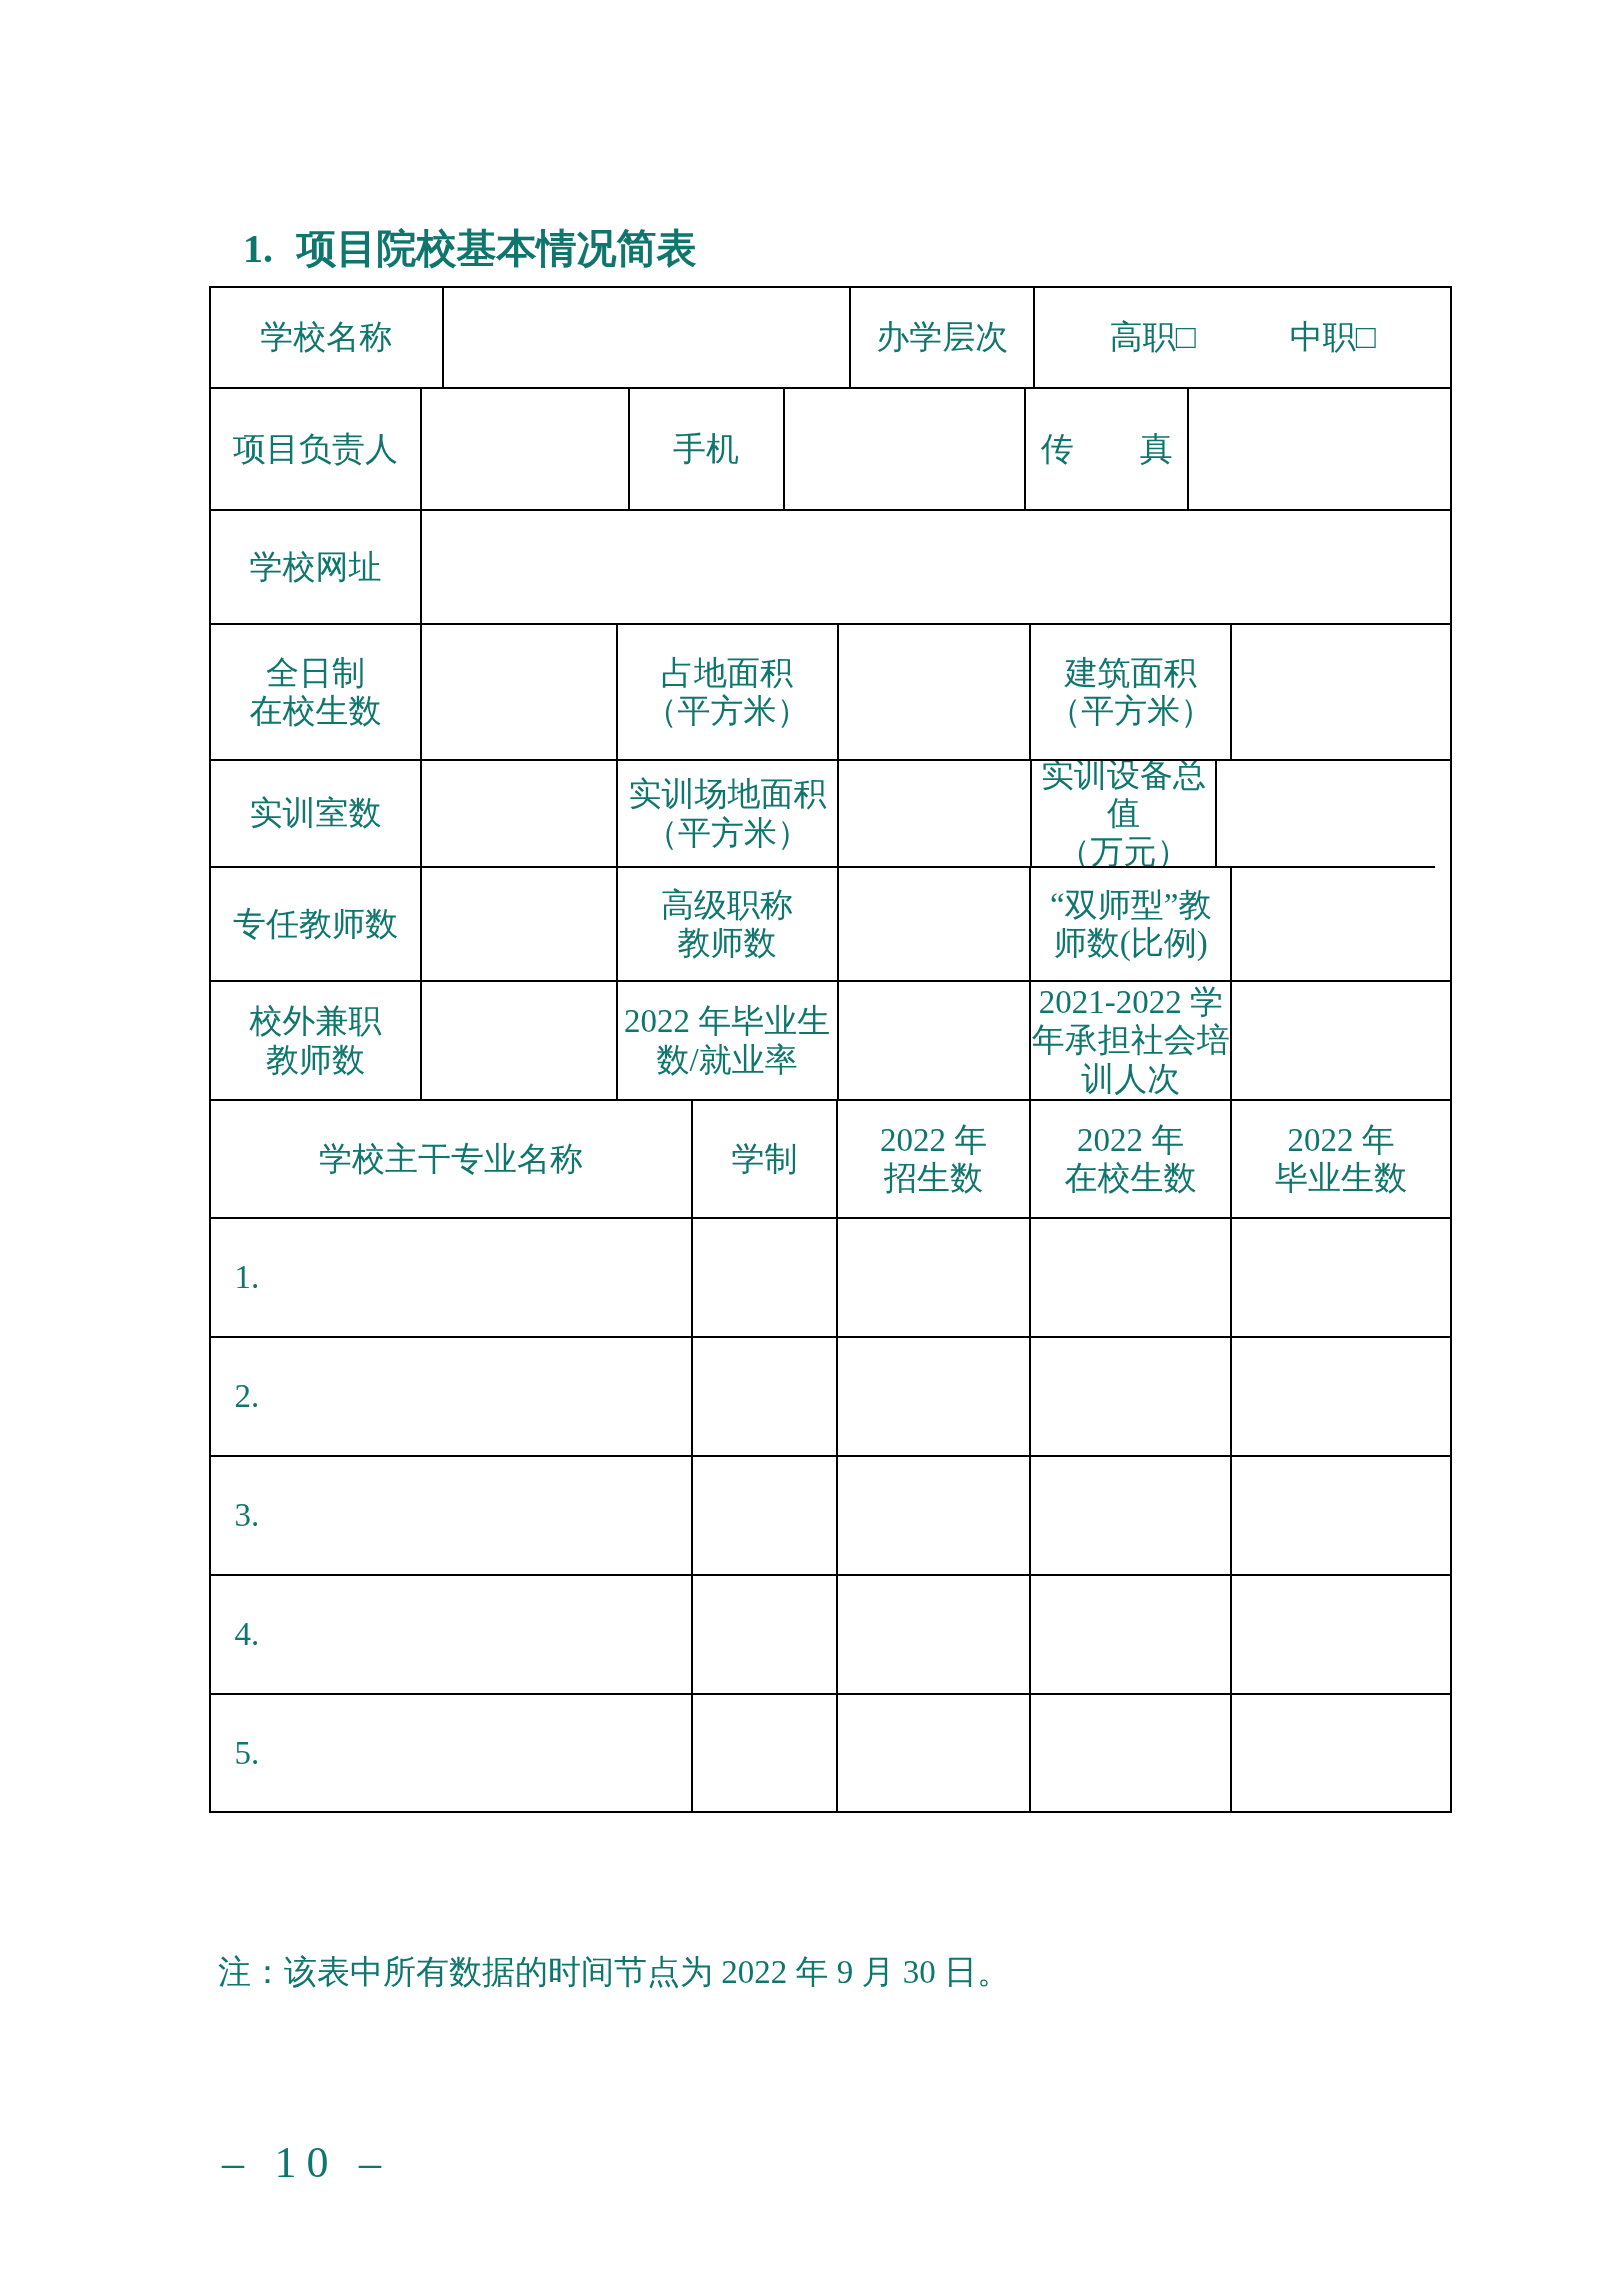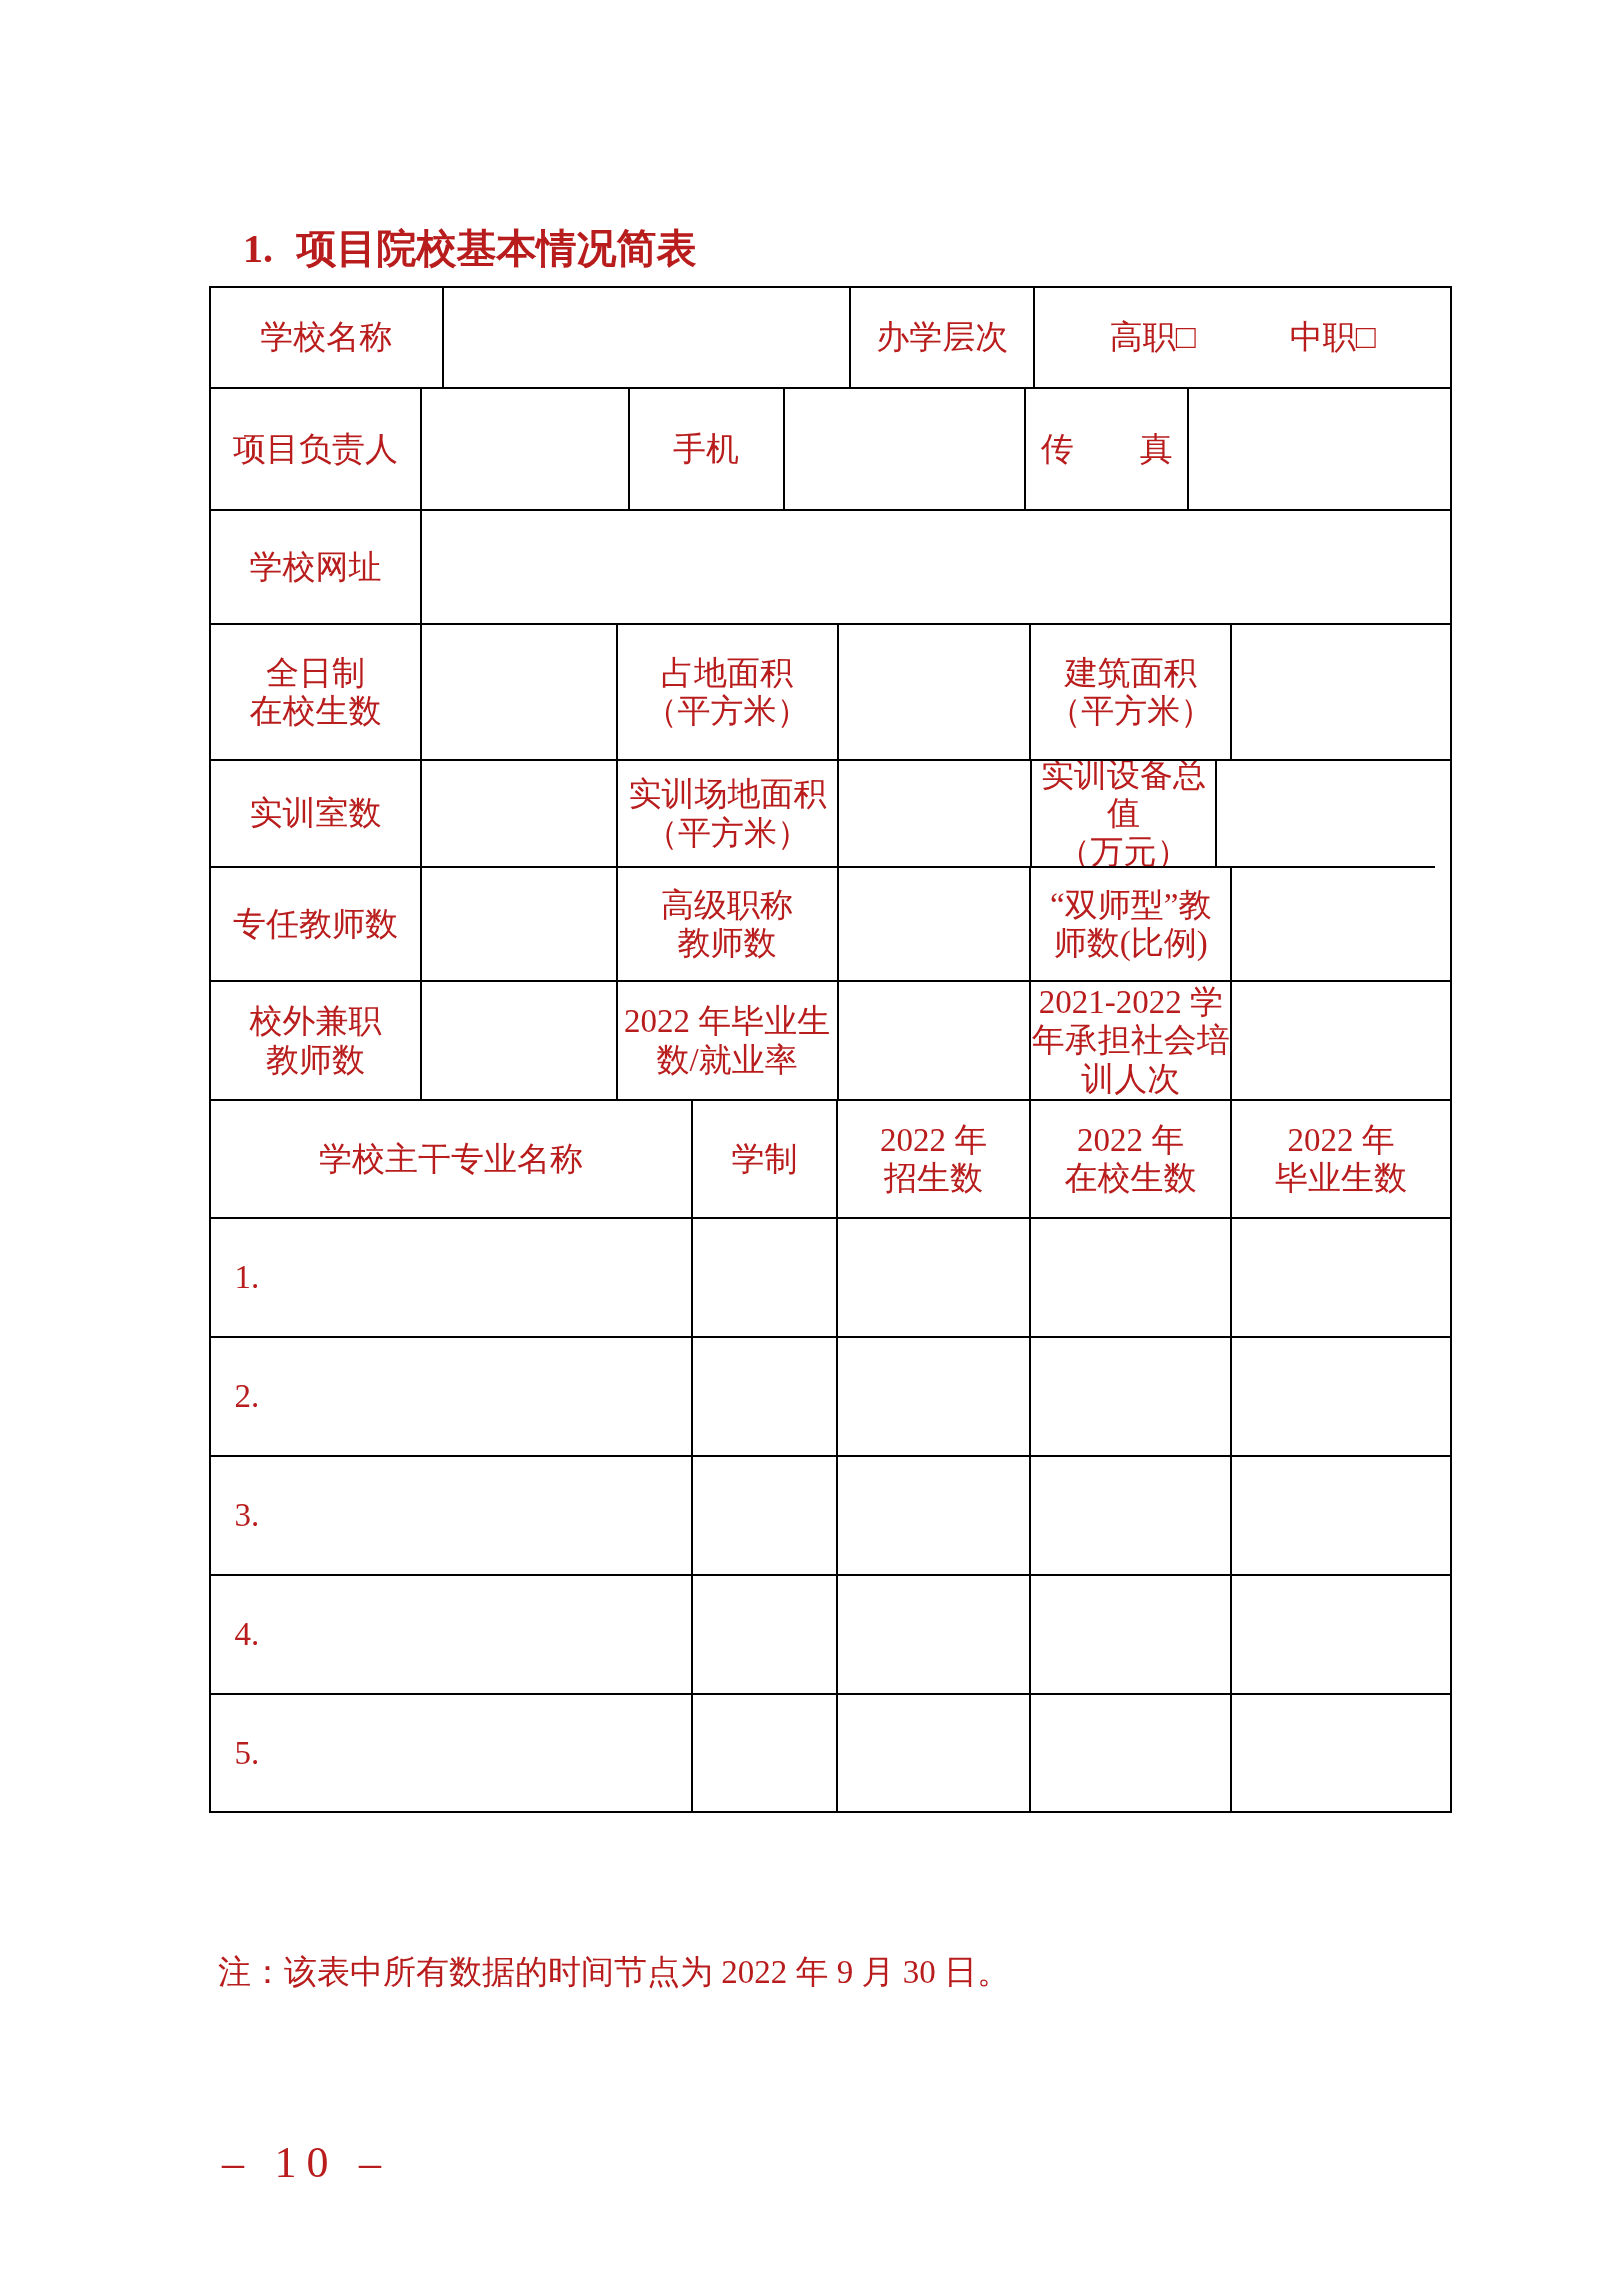--- a/index.html
+++ b/index.html
@@ -2,21 +2,21 @@
 <html><head>
 <meta charset="utf-8">
 <style>
   html,body { margin:0; padding:0; background:#888; }
   .page {
     position:relative;
     width:1621px; height:2293px;
     margin:0 auto;
     background:#ffffff;
     font-family:"Liberation Serif","DejaVu Serif",serif;
-    color:#b91c1c;
+    color:#0f766e;
   }
   .doc-title {
     position:absolute; left:243px; top:227px;
     font-size:40px; font-weight:bold; line-height:1.1;
     white-space:nowrap;
   }
   .doc-title .num { margin-right:23.5px; }
   .tbl {
     position:absolute; left:209px; top:286px;
     width:1243px;

